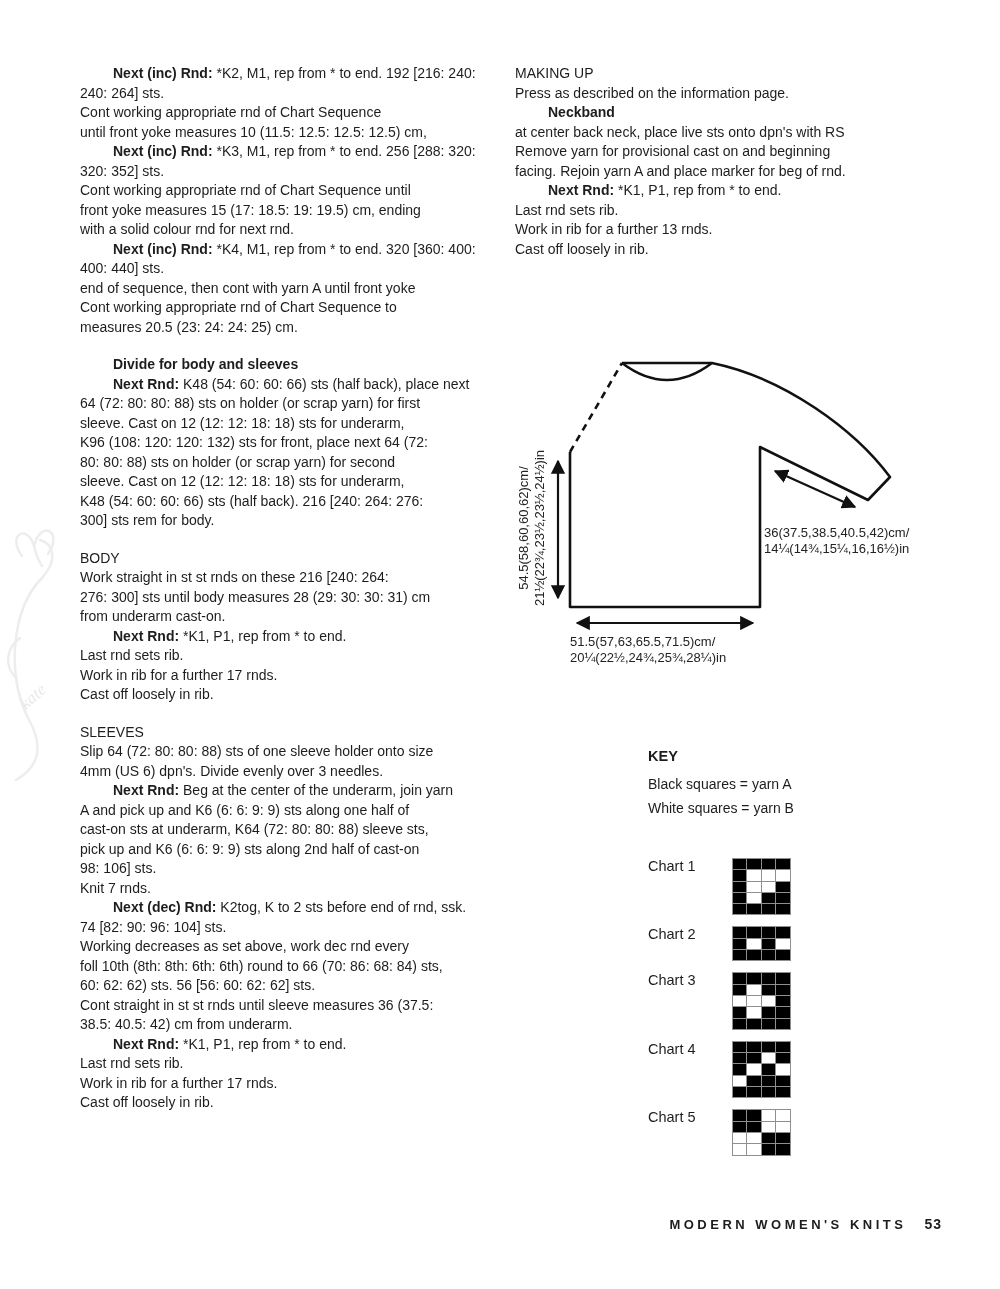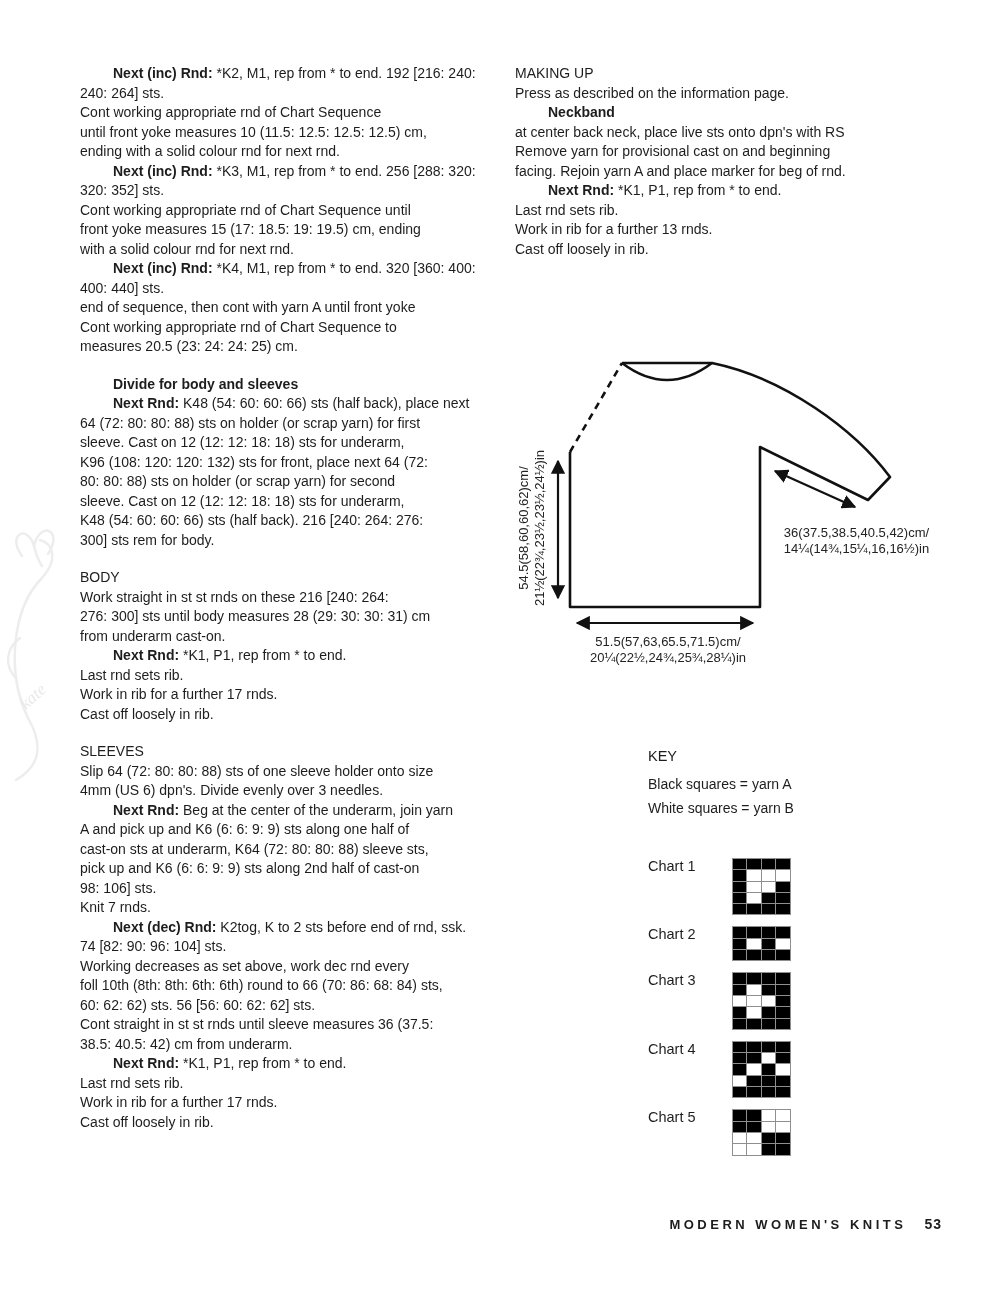--- a/index.html
+++ b/index.html
@@ -5,27 +5,27 @@
   html,body{margin:0;padding:0;background:#fff;}
   .page{position:relative;width:1000px;height:1289px;background:#ffffff;overflow:hidden;
         font-family:"Liberation Sans",sans-serif;color:#1d1d1d;}
   .col{position:absolute;font-size:14px;line-height:19.5px;}
   #left-col{left:80px;top:64px;width:445px;}
   #right-col{left:515px;top:64px;width:465px;}
   .block.gap{margin-top:18px;}
   .line{white-space:nowrap;}
   .line b{font-weight:bold;padding-left:33px;}
   
-  .meas{position:absolute;font-size:13px;line-height:15.5px;text-align:center;color:#222;}
+  .meas{position:absolute;font-size:13px;line-height:15.5px;color:#222;}
   #vlabel-anchor{position:absolute;left:531px;top:528px;width:0;height:0;}
   #vlabel{position:absolute;transform:translate(-50%,-50%) rotate(-90deg);white-space:nowrap;
           font-size:13px;line-height:15.5px;text-align:center;color:#222;}
   
   #key{position:absolute;left:648px;top:744px;font-size:14px;line-height:24px;}
-  #key .key-title{font-weight:normal;font-size:14.5px;margin-bottom:4px;}
+  #key .key-title{font-weight:bold;font-size:14.5px;margin-bottom:4px;}
   
   #charts{position:absolute;left:648px;top:858px;}
   .chart{display:flex;align-items:flex-start;margin-bottom:11px;}
   .chart-label{width:84px;font-size:14.5px;}
   .chart-grid{display:grid;gap:1px;background:#8f8f8f;border:1px solid #8f8f8f;width:max-content;}
   .cell{width:13.4px;height:10.3px;}
   .cell.black{background:#000;}
   .cell.white{background:#fff;}
   
   #footer{position:absolute;right:58px;top:1216px;display:flex;align-items:baseline;font-weight:bold;}
@@ -49,21 +49,20 @@
     </g>
     <text x="0" y="0" transform="translate(26,222) rotate(-42)" font-family="Liberation Serif, serif" font-style="italic" font-size="17" fill="#e9e9e9">kate</text>
   </svg>
 
   <div id="left-col" class="col">
       <div class="block">
         <div class="line"><b>Next (inc) Rnd:</b> *K2, M1, rep from * to end. 192 [216: 240:</div>
         <div class="line">240: 264] sts.</div>
         <div class="line">Cont working appropriate rnd of Chart Sequence</div>
         <div class="line">until front yoke measures 10 (11.5: 12.5: 12.5: 12.5) cm,</div>
-        <div class="line">ending with a solid colour rnd for next rnd.</div>
         <div class="line"><b>Next (inc) Rnd:</b> *K3, M1, rep from * to end. 256 [288: 320:</div>
         <div class="line">320: 352] sts.</div>
         <div class="line">Cont working appropriate rnd of Chart Sequence until</div>
         <div class="line">front yoke measures 15 (17: 18.5: 19: 19.5) cm, ending</div>
         <div class="line">with a solid colour rnd for next rnd.</div>
         <div class="line"><b>Next (inc) Rnd:</b> *K4, M1, rep from * to end. 320 [360: 400:</div>
         <div class="line">400: 440] sts.</div>
         <div class="line">end of sequence, then cont with yarn A until front yoke</div>
         <div class="line">Cont working appropriate rnd of Chart Sequence to</div>
         <div class="line">measures 20.5 (23: 24: 24: 25) cm.</div>

